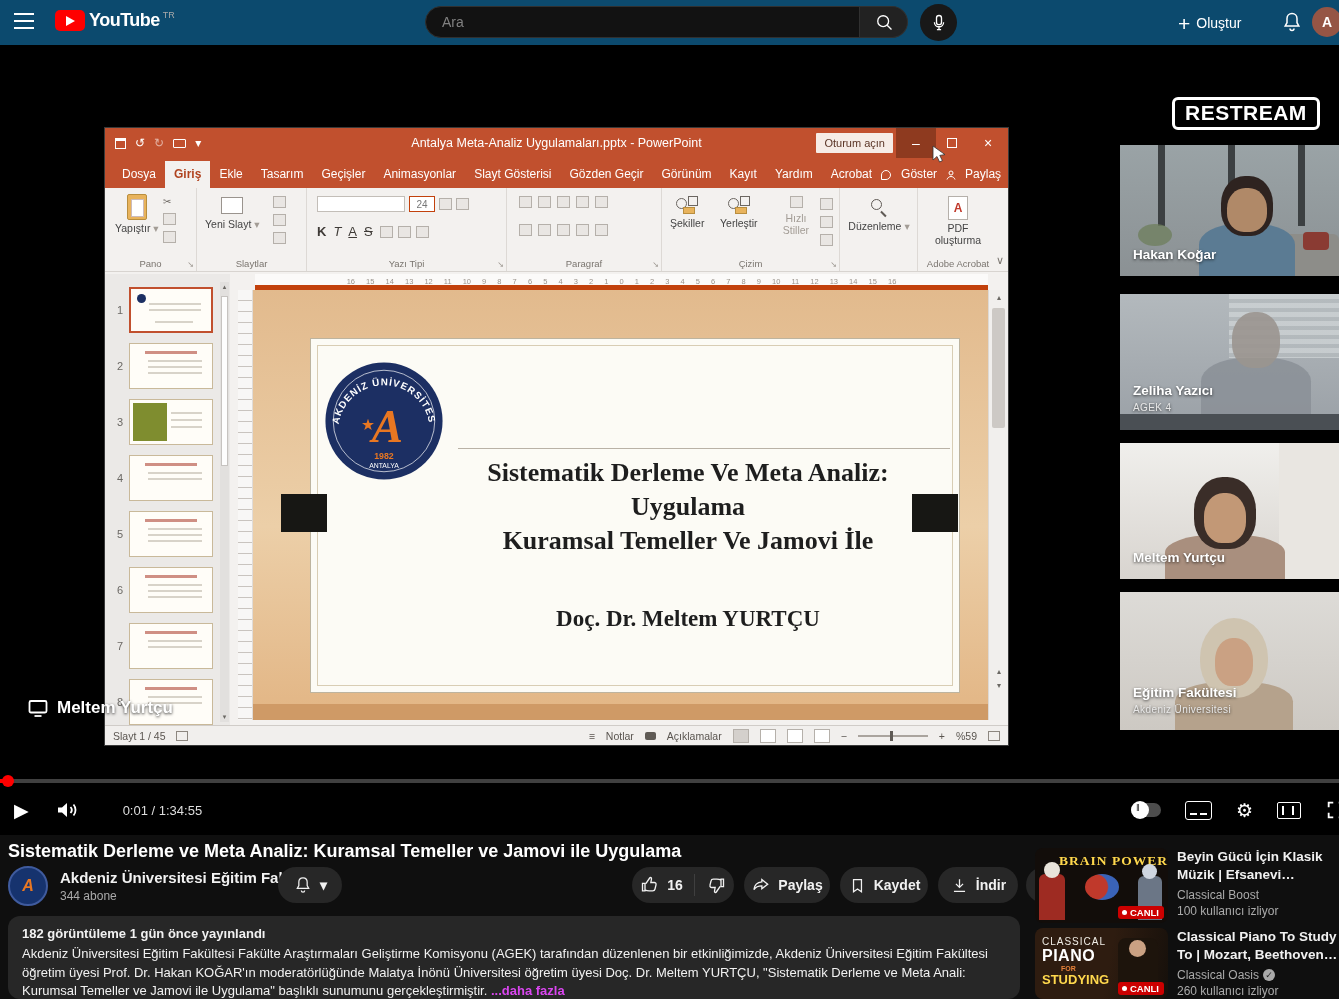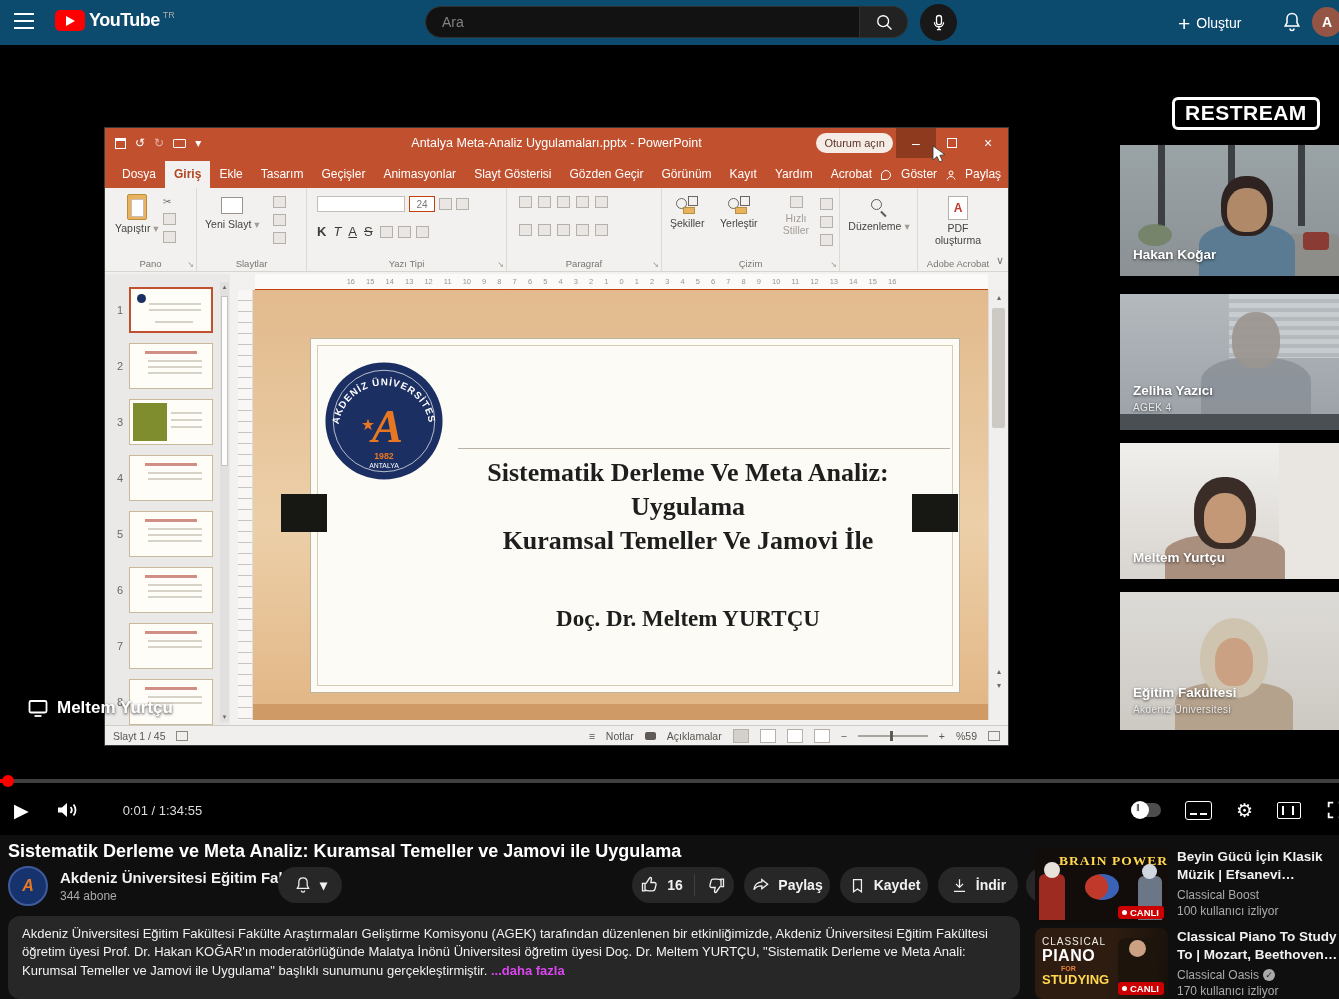--- a/index.html
+++ b/index.html
@@ -43,21 +43,21 @@
          box-shadow:0 0 0 1px #3a3a3a; font-family:"Liberation Sans",sans-serif; }
   .ppt-titlebar { position:absolute; left:0; top:0; width:903px; height:30px; background:#c1502e;
                   display:flex; align-items:center; color:#fff; font-size:12px; }
   .qat { display:flex; align-items:center; gap:9px; padding-left:10px; }
   .qat .svicon { width:11px; height:11px; border:1.5px solid #fff; border-top-width:3px; }
   .qat .glyph { font-size:12px; color:#fff; }
   .qat .glyph.dis { opacity:.55; }
   .qat .present { width:13px; height:9px; border:1.5px solid #fff; border-radius:1px; }
   .ppt-title { position:absolute; left:0; width:100%; text-align:center; font-size:12.5px; pointer-events:none; }
   .signin { position:absolute; right:115px; top:5px; height:20px; padding:0 8px; background:#f6ece6;
-            color:#5a3425; font-size:11px; display:flex; align-items:center; border-radius:10px; cursor:pointer; }
+            color:#5a3425; font-size:11px; display:flex; align-items:center; border-radius:1px; cursor:pointer; }
   .winbtn { position:absolute; top:0; width:40px; height:30px; display:flex; align-items:center;
             justify-content:center; font-size:14px; color:#fff; cursor:pointer; }
   .btn-min { right:72px; background:#8e3a1f; }
   .btn-max { right:36px; }
   .btn-max i { width:10px; height:10px; border:1.3px solid #fff; display:block; }
   .btn-close { right:0; }
   .cursor-arrow { position:absolute; right:62px; top:17px; z-index:5; }
 
   .ppt-tabs { position:absolute; left:0; top:30px; width:903px; height:30px; background:#c1502e;
               display:flex; align-items:flex-end; padding-left:8px; color:#fff; font-size:12px; }
@@ -88,21 +88,21 @@
   .magnify { position:relative; width:18px; height:18px; margin:4px auto 4px; }
   .magnify i { position:absolute; left:1px; top:1px; width:11px; height:11px; border:1.6px solid #5f5a55; border-radius:50%; }
   .magnify b { position:absolute; right:1px; bottom:1px; width:7px; height:1.8px; background:#5f5a55; transform:rotate(45deg); }
   .pdf-ic { width:20px; height:24px; background:#fff; border:1px solid #b5b0aa; margin:2px auto 2px; position:relative; }
   .pdf-ic:after { content:"A"; position:absolute; left:0; width:100%; top:4px; text-align:center;
                   color:#c0392b; font-weight:700; font-size:12px; }
   .collapse { position:absolute; right:4px; bottom:4px; color:#7a756f; font-size:11px; cursor:pointer; }
   .gray { color:#a29c95; }
 
   .hruler { position:absolute; left:150px; top:146px; width:733px; height:16px; background:#fbfaf9;
-            border-bottom:1px solid #c2410c; color:#9a938c; font-size:7.5px; line-height:16px;
+            border-bottom:5px solid #c2410c; color:#9a938c; font-size:7.5px; line-height:16px;
             white-space:nowrap; overflow:hidden; text-align:center; word-spacing:9px; }
   .vruler { position:absolute; left:133px; top:162px; width:15px; height:430px; background:#f8f7f6;
             border-right:1px solid #e0dcd8;
             background-image:repeating-linear-gradient(#f8f7f6 0 10px, #c9c4bf 10px 11px); }
 
   .thumbpanel { position:absolute; left:0; top:146px; width:125px; height:451px; background:#ebe9e7;
                 padding-top:8px; overflow:hidden; }
   .trow { height:56px; display:flex; align-items:center; }
   .trow .num { width:24px; text-align:right; padding-right:6px; color:#6b6864; font-size:11px; }
   .tbox { width:84px; height:46px; background:#fffdf8; border:1px solid #c9b99a; position:relative; }
@@ -722,20 +722,21 @@
         <path d="M12 4v10M7.5 10 12 14.5 16.5 10M5 19.5h14"></path>
       </svg>
     <span>İndir</span>
   </div>
 
   <div class="more-btn">
       <span>⋯</span>
     </div>
 
   <div class="desc">
+    <div class="meta">182 görüntüleme  1 gün önce yayınlandı</div>
     <span>Akdeniz Üniversitesi Eğitim Fakültesi Fakülte Araştırmaları Geliştirme Komisyonu (AGEK) tarafından düzenlenen bir etkinliğimizde, Akdeniz Üniversitesi Eğitim Fakültesi öğretim üyesi Prof. Dr. Hakan KOĞAR'ın moderatörlüğünde Malatya İnönü Üniversitesi öğretim üyesi Doç. Dr. Meltem YURTÇU, "Sistematik Derleme ve Meta Anali: Kurumsal Temeller ve Jamovi ile Uygulama" başlıklı sunumunu gerçekleştirmiştir. </span><span class="more">...daha fazla</span>
   </div>
 
   <div class="rec rec1">
     <div class="rec-thumb">
       <div class="bp-text">BRAIN POWER</div>
       <div class="bp-fig-l"></div>
       <div class="bp-brain"></div>
       <div class="bp-fig-r"></div>
       <div class="badge-live">
@@ -762,17 +763,17 @@
           <span class="ldot"></span>
           <span>CANLI</span>
         </div>
     </div>
     <div class="rec-txt">
       <div class="rec-title">Classical Piano To Study To | Mozart, Beethoven, Debussy, ...</div>
       <div class="rec-ch">
           <span>Classical Oasis</span>
           <span class="check">✓</span>
         </div>
-      <div class="rec-viewers">170 kullanıcı izliyor</div>
+      <div class="rec-viewers">260 kullanıcı izliyor</div>
     </div>
   </div>
 
 </div>
 
 </body></html>

